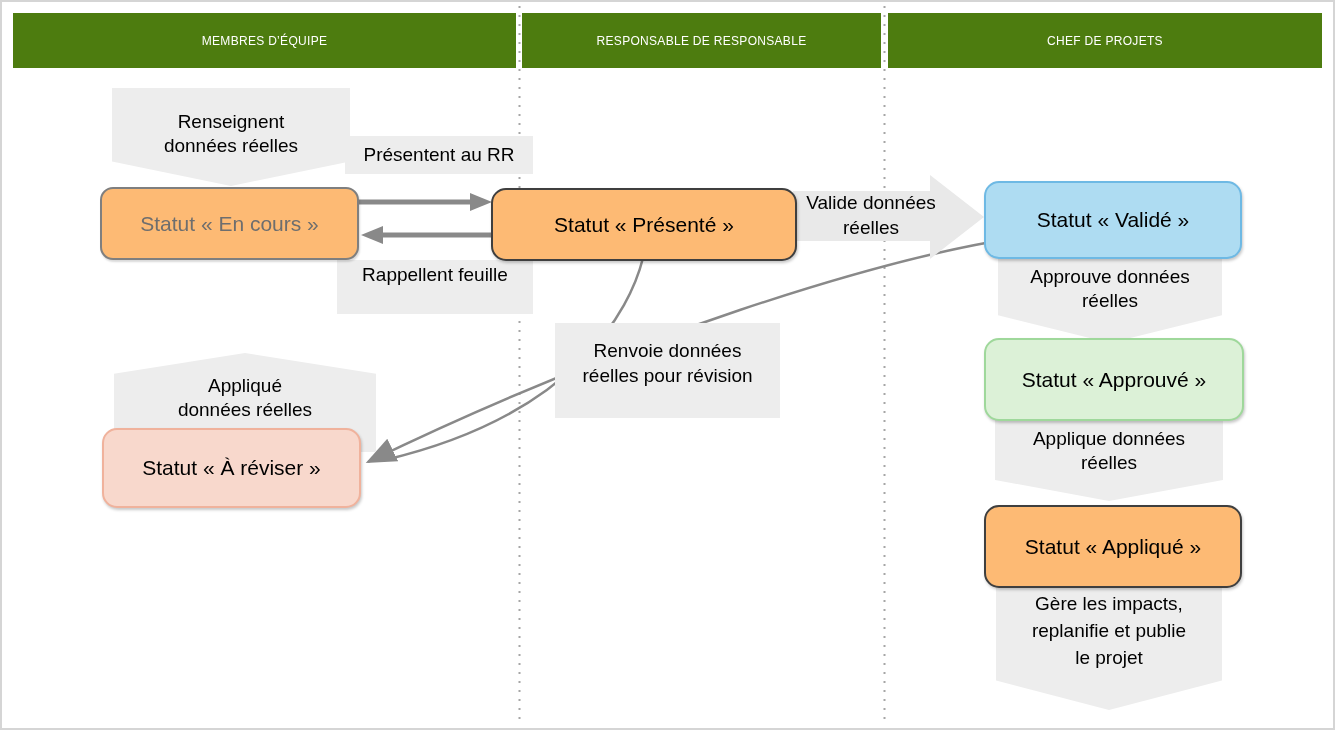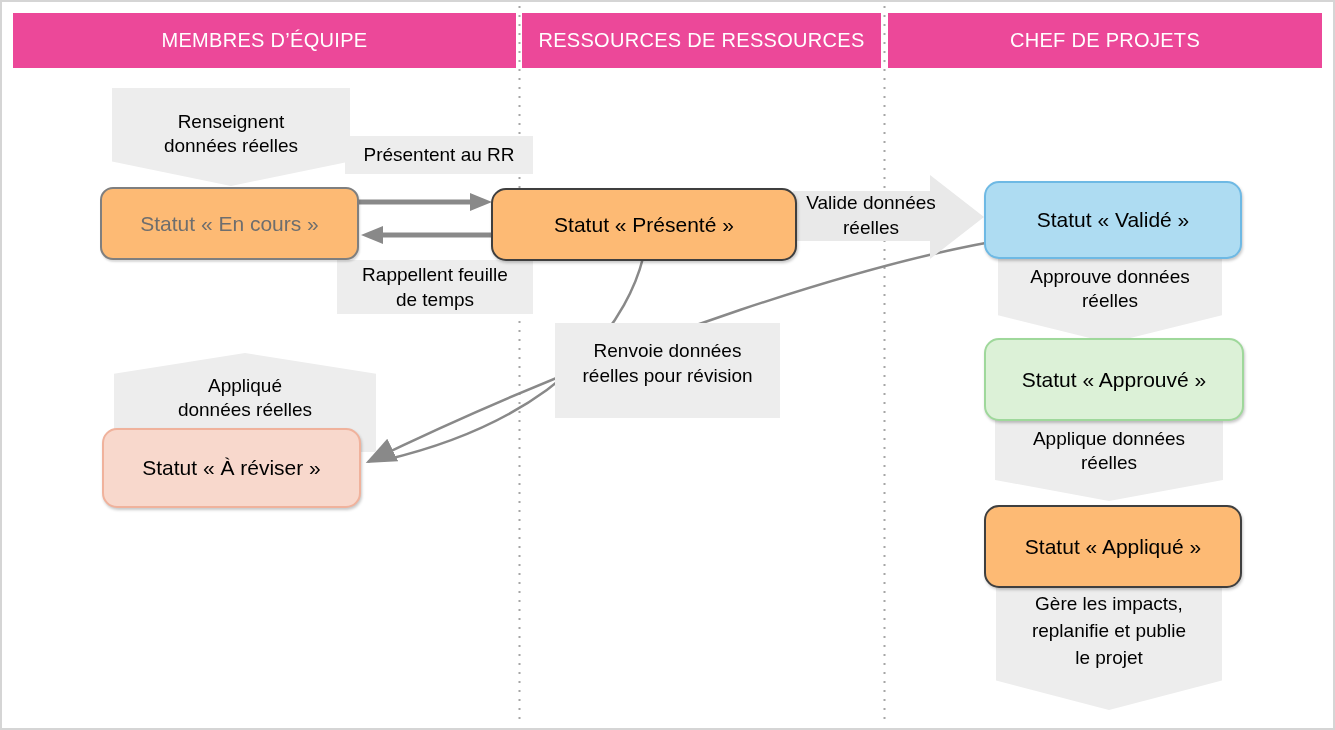--- a/index.html
+++ b/index.html
@@ -2,23 +2,23 @@
 <html><head>
 <meta charset="utf-8">
 <style>
   html,body{margin:0;padding:0;background:#fff;}
   body{width:1335px;height:730px;position:relative;overflow:hidden;
        font-family:"Liberation Sans",sans-serif;-webkit-font-smoothing:antialiased;}
   #canvas{position:absolute;inset:0;width:1335px;height:730px;background:#fff;}
   .frame{position:absolute;inset:0;border:2px solid #D5D5D5;pointer-events:none;z-index:6;}
 
   
-  .lane-bar{position:absolute;top:13px;height:55px;background:#ec4899;z-index:5;
+  .lane-bar{position:absolute;top:13px;height:55px;background:#4d7c0f;z-index:5;
             display:flex;align-items:center;justify-content:center;
-            color:#FFFFFF;font-size:20px;letter-spacing:.3px;}
+            color:#FFFFFF;font-size:12px;letter-spacing:.3px;}
   #lane1{left:13px;width:503px;}
   #lane2{left:522px;width:359px;}
   #lane3{left:888px;width:434px;}
 
   
   #arrows{position:absolute;inset:0;z-index:1;}
 
   
   .glabel{position:absolute;background:#EDEDED;color:#000;font-size:19px;
           text-align:center;z-index:3;line-height:25px;}
@@ -73,36 +73,35 @@
     <line x1="357" y1="202" x2="470" y2="202" stroke="#898989" stroke-width="5"></line>
     <polygon points="470,193 492,202 470,211" fill="#898989"></polygon>
     <line x1="493" y1="235" x2="383" y2="235" stroke="#898989" stroke-width="5"></line>
     <polygon points="383,226 361,235 383,244" fill="#898989"></polygon>
   </svg>
 
   <div class="lane-bar" id="lane1">
     <span>MEMBRES D’ÉQUIPE</span>
   </div>
   <div class="lane-bar" id="lane2">
-    <span>RESSOURCES DE RESSOURCES</span>
+    <span>RESPONSABLE DE RESPONSABLE</span>
   </div>
   <div class="lane-bar" id="lane3">
     <span>CHEF DE PROJETS</span>
   </div>
 
   <div class="glabel" id="lbl-renseignent">
     <span>Renseignent</span>
     <span>données réelles</span>
   </div>
   <div class="glabel" id="lbl-presentent">
     <span>Présentent au RR</span>
   </div>
   <div class="glabel" id="lbl-rappellent">
     <span>Rappellent feuille</span>
-    <span>de temps</span>
   </div>
   <div class="glabel" id="lbl-valide">
     <span>Valide données</span>
     <span>réelles</span>
   </div>
   <div class="glabel" id="lbl-renvoie">
     <span>Renvoie données</span>
     <span>réelles pour révision</span>
   </div>
   <div class="glabel" id="lbl-revisent">

